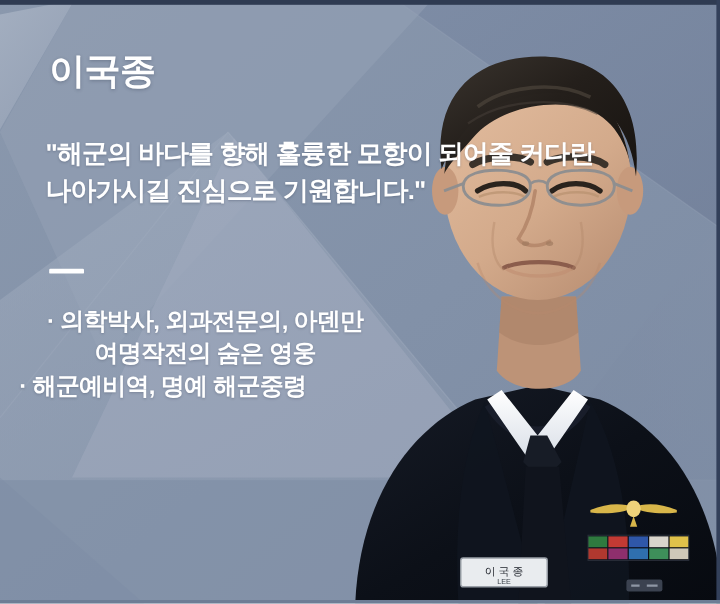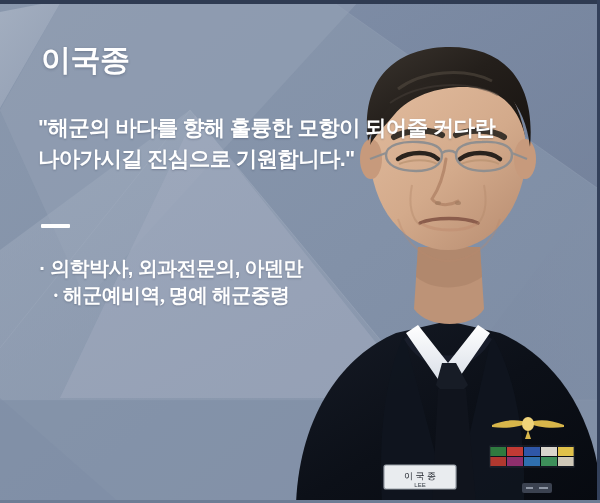--- a/index.html
+++ b/index.html
@@ -121,21 +121,21 @@
     font-size: 20px;
     font-weight: 700;
     line-height: 27px;
     letter-spacing: -0.6px;
     text-shadow: 0 1px 2px rgba(30,40,60,0.25);
     text-align: center;
   }
   .credentials .cline { display: block; white-space: nowrap; }
   .credentials .cline.c1 { text-align: center; }
   .credentials .cline.c2 { text-align: center; }
-  .credentials .cline.c3 { text-align: center; font-family: Liberation Serif, serif; }
+  .credentials .cline.c3 { text-align: left; }
 </style>
 </head>
 <body>
 
 <div id="banner">
 
   <svg class="bg-layer" viewBox="0 0 600 503" preserveAspectRatio="none">
     <defs>
       <linearGradient id="gBase" x1="0" y1="0" x2="1" y2="1">
         <stop offset="0%" stop-color="#8a98ad"></stop>
@@ -323,17 +323,18 @@
 
     <div class="quote">
       <span class="qline">"해군의 바다를 향해 훌륭한 모항이 되어줄 커다란</span>
       <span class="qline">나아가시길 진심으로 기원합니다."</span>
     </div>
 
     <div class="divider"></div>
 
     <div class="credentials">
       <span class="cline c1">· 의학박사, 외과전문의, 아덴만</span>
+      <span class="cline c2">여명작전의 숨은 영웅</span>
       <span class="cline c3">· 해군예비역, 명예 해군중령</span>
     </div>
 
   </div>
 </div>
 
 </body></html>

